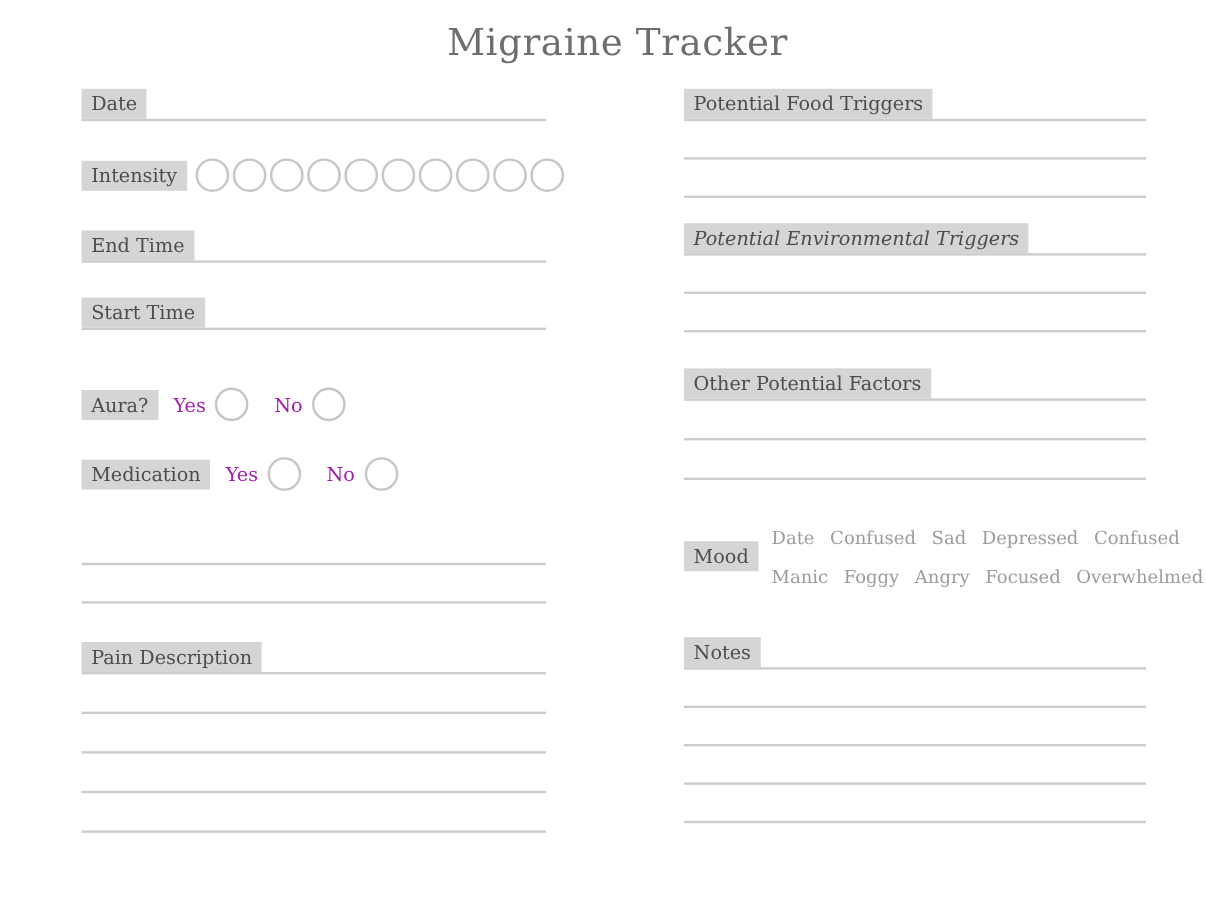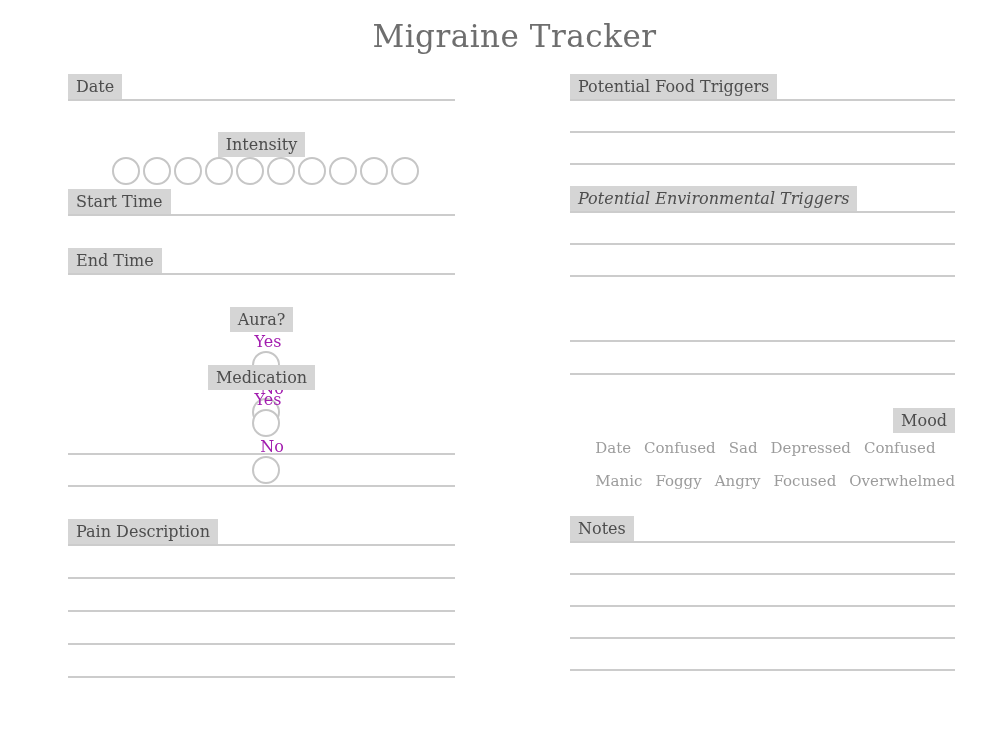--- a/index.html
+++ b/index.html
@@ -34,21 +34,21 @@
   
   .ulrow {
     display: flex;
     align-items: flex-end;
     height: 26px;
     border-bottom: 2px solid var(--line, #cccccc);
   }
   .ulrow.h25 { height: 25px; }
 
   
-  .row { display: flex; align-items: center; flex-direction: column; }
+  .row { display: flex; align-items: center; }
 
   .wline {
     height: 32px;
     border-bottom: 2px solid var(--line, #cccccc);
   }
   .lines-h33 .wline { height: 33px; }
 
   .circle {
     width: 28px; height: 28px;
     border: 2px solid var(--circle-border, #c6c6c6);
@@ -59,42 +59,42 @@
   .circles { display: flex; gap: 3px; margin-left: 7px; }
 
   .yesno-label {
     font-size: 16px;
     color: #a21caf;
     margin-left: 13px;
   }
   .yesno-label + .circle { margin-left: 8px; }
   .yesno-label.second { margin-left: 21px; }
 
-  .mood-section { display: flex; align-items: flex-end; flex-direction: column; }
+  .mood-section { display: flex; align-items: center; }
   .mood-words { margin-left: 11px; padding-top: 2px; }
   .mood-row { display: flex; gap: 13px; height: 25px; align-items: center; }
   .mood-row.second { margin-top: 8px; }
   .mood-word {
     font-size: 15px;
     color: var(--mood-text, #9c9c9c);
     white-space: nowrap;
   }
 
   
   #intensity-row   { margin-top: 31px; height: 28px; }
   #start-time-row  { margin-top: 30px; }
   #end-time-row    { margin-top: 33px; }
-  #aura-row        { margin-top: 32px; height: 28px; }
+  #aura-row        { margin-top: 48px; height: 28px; }
   #medication-row  { margin-top: 30px; height: 28px; text-align: right; }
   #taken-field     { margin-top: 30px; }
   #pain-field      { margin-top: 33px; }
   #env-field       { margin-top: 22px; font-style: italic; }
   #other-field     { margin-top: 32px; }
   #mood-section    { margin-top: 33px; }
-  #notes-field     { margin-top: 25px; }
+  #notes-field     { margin-top: 40px; }
 </style>
 </head>
 <body>
 
 <h1 class="page-title">Migraine Tracker</h1>
 
 <div class="col col-left">
 
   <div class="ulrow h25">
     <span class="lbl">Date</span>
@@ -109,26 +109,26 @@
         <span class="circle"></span>
         <span class="circle"></span>
         <span class="circle"></span>
         <span class="circle"></span>
         <span class="circle"></span>
         <span class="circle"></span>
         <span class="circle"></span>
       </div>
   </div>
 
+  <div class="ulrow" id="end-time-row">
+    <span class="lbl">End Time</span>
+  </div>
+
   <div class="ulrow" id="start-time-row">
     <span class="lbl">Start Time</span>
-  </div>
-
-  <div class="ulrow" id="end-time-row">
-    <span class="lbl">End Time</span>
   </div>
 
   <div class="row" id="aura-row">
     <span class="lbl">Aura?</span>
     <span class="yesno-label">Yes</span>
     <span class="circle"></span>
     <span class="yesno-label second">No</span>
     <span class="circle"></span>
   </div>
 
@@ -177,20 +177,23 @@
     <div class="ulrow">
       <span class="lbl">Potential Environmental Triggers</span>
     </div>
     <div>
         <div class="wline"></div>
         <div class="wline"></div>
       </div>
   </div>
 
   <div id="other-field" class="lines-h33">
+    <div class="ulrow h25">
+      <span class="lbl">Other Potential Factors</span>
+    </div>
     <div>
         <div class="wline"></div>
         <div class="wline"></div>
       </div>
   </div>
 
   <div class="mood-section" id="mood-section">
     <span class="lbl">Mood</span>
     <div class="mood-words">
       <div class="mood-row">

